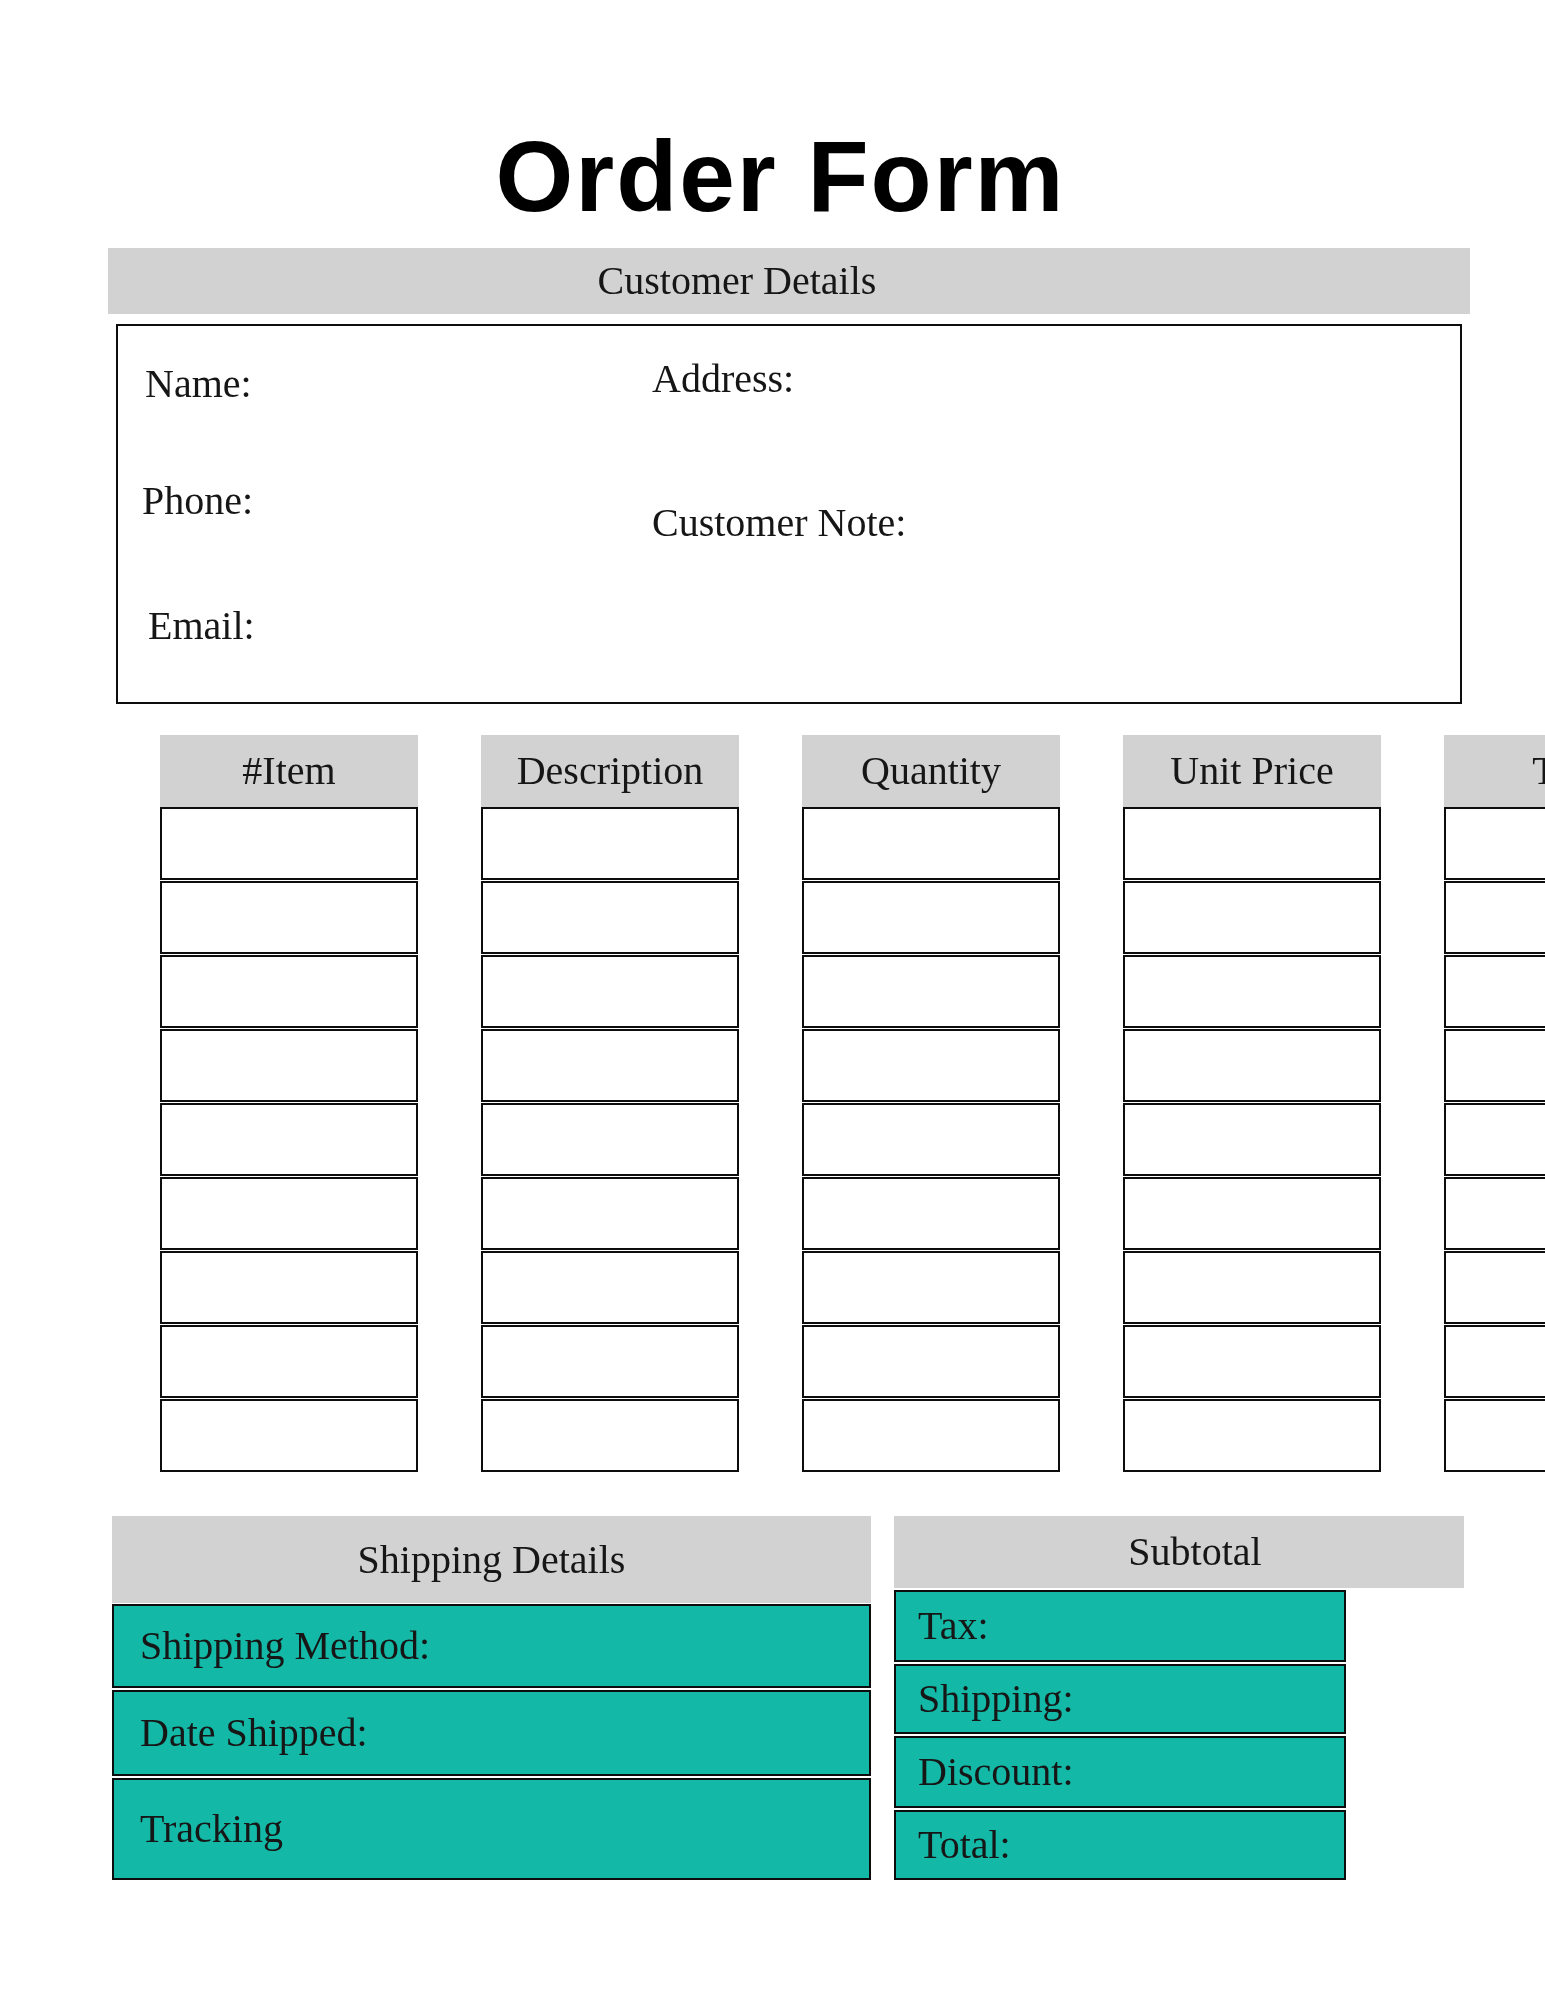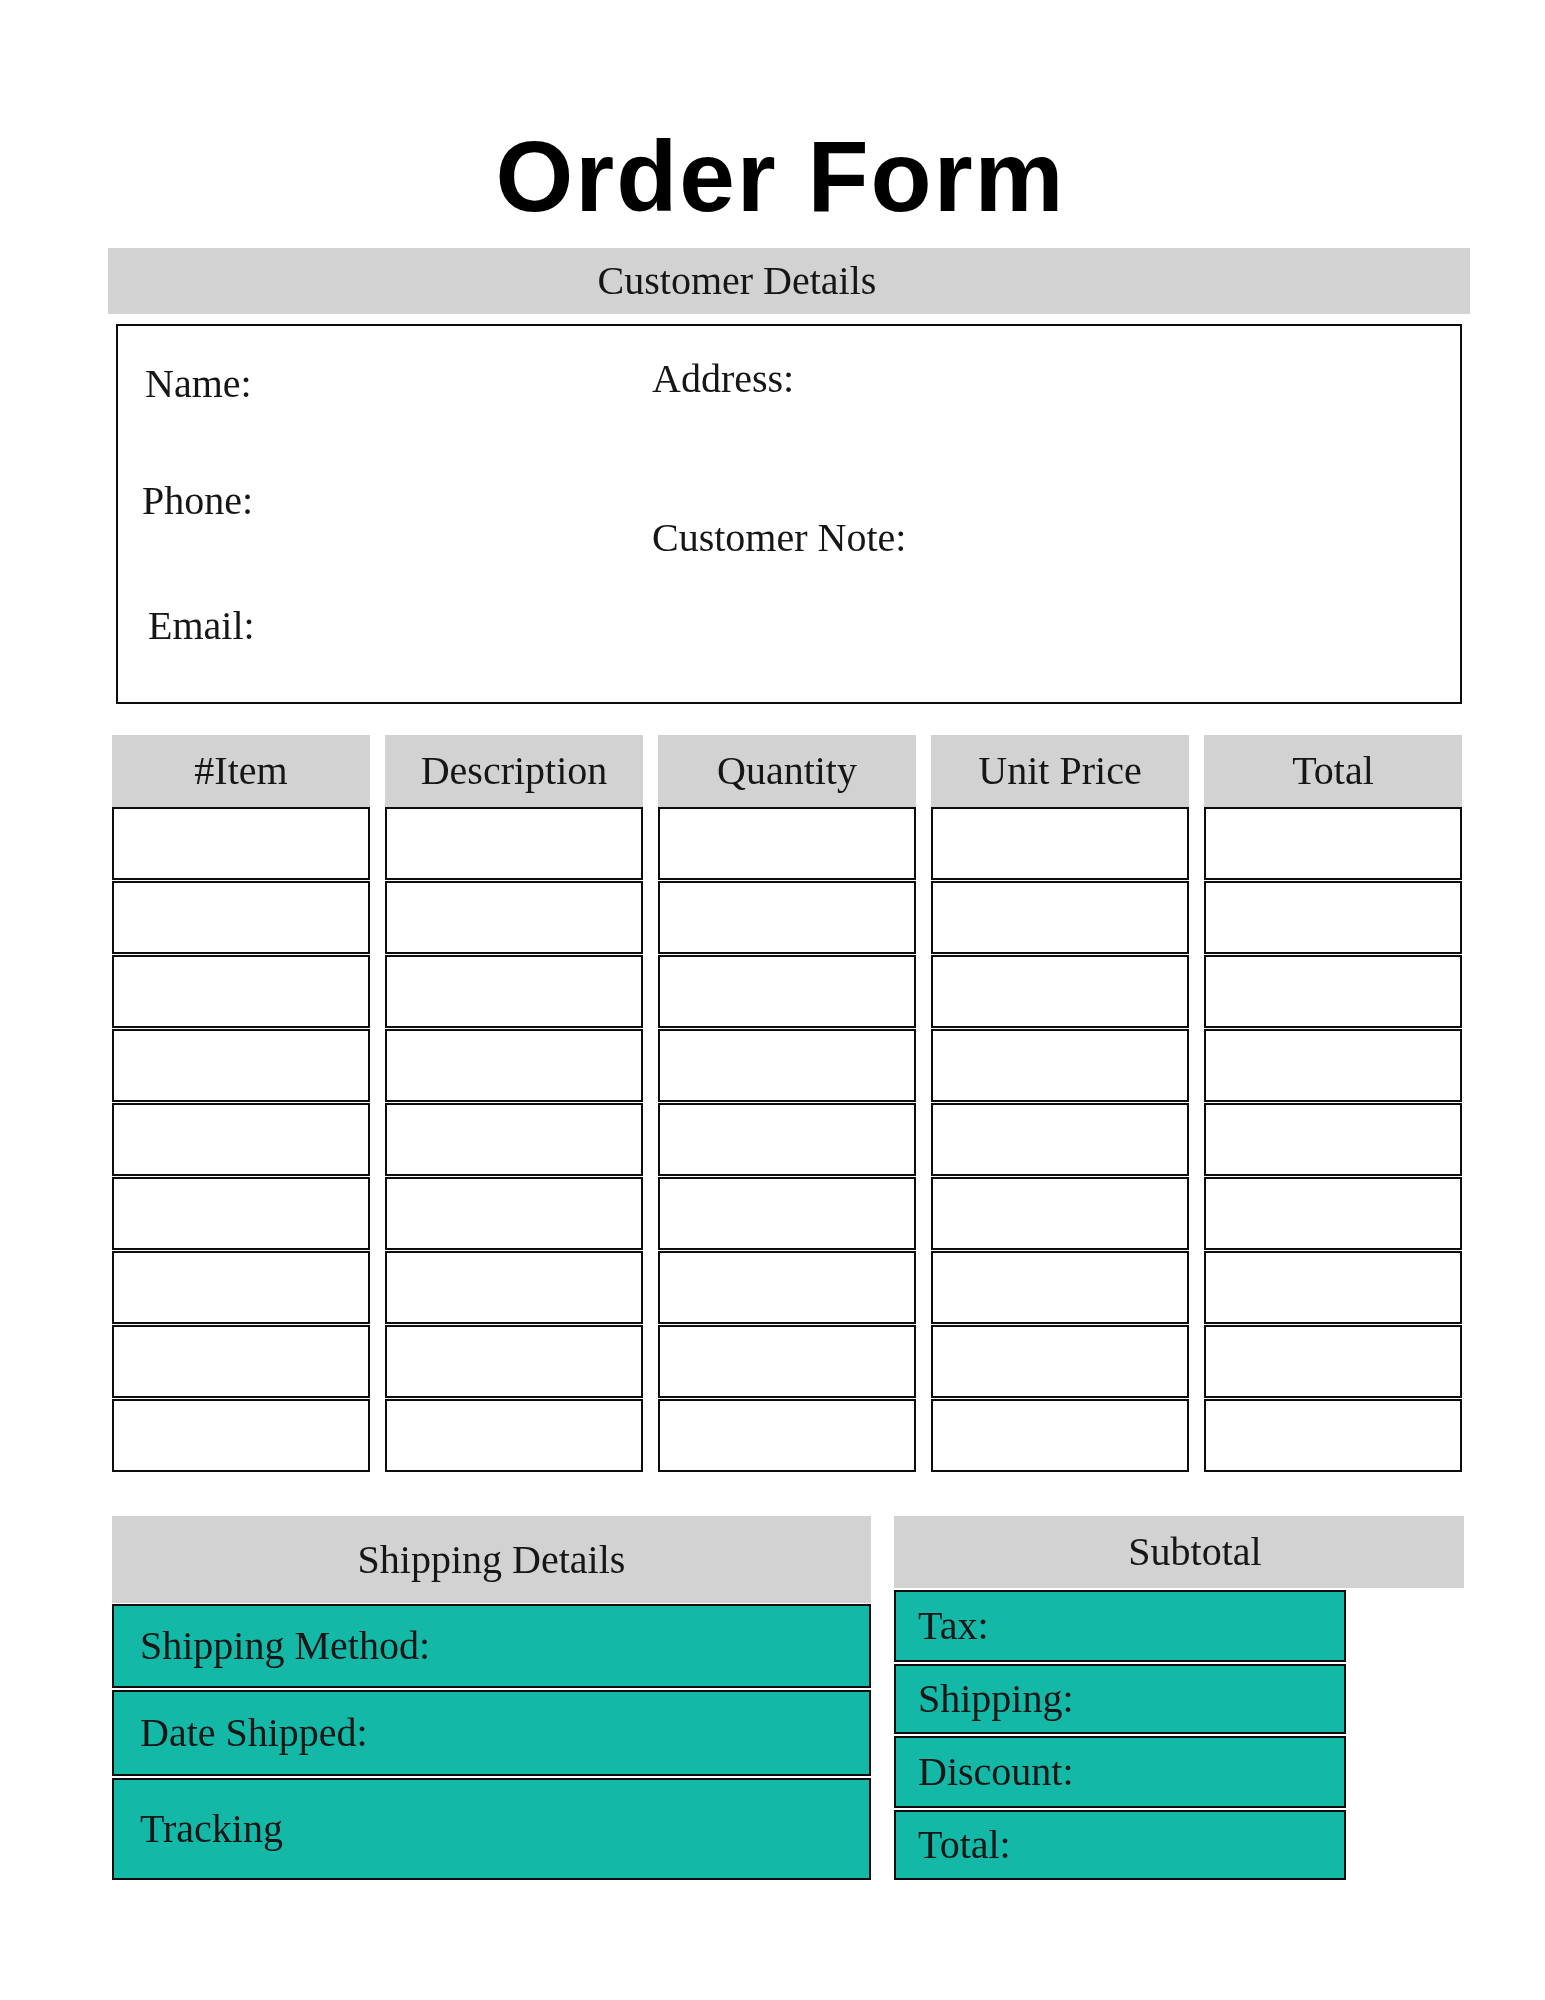--- a/index.html
+++ b/index.html
@@ -58,31 +58,31 @@
     position: absolute;
     font-size: 40px;
     line-height: 1;
     white-space: nowrap;
     color: #161616;
   }
   .fl-name    { left: 27px;  top: 38px;  }
   .fl-phone   { left: 24px;  top: 155px; }
   .fl-email   { left: 30px;  top: 280px; }
   .fl-address { left: 534px; top: 33px;  }
-  .fl-note    { left: 534px; top: 192px; }
+  .fl-note    { left: 534px; top: 177px; }
 
   
   .items-table {
     position: absolute;
     left: 112px; top: 735px;
     width: 1350px;
     display: flex;
     gap: 15px;
   }
-  .item-col { flex: 0 0 258px; width: 258px; }
+  .item-col { flex: 0 0 258px; width: 258px; margin-left: 48px; }
   .col-header {
     height: 72px;
     background: #d2d2d2;
     display: flex;
     align-items: center;
     justify-content: center;
     font-size: 40px;
     line-height: 1;
     color: #161616;
   }

